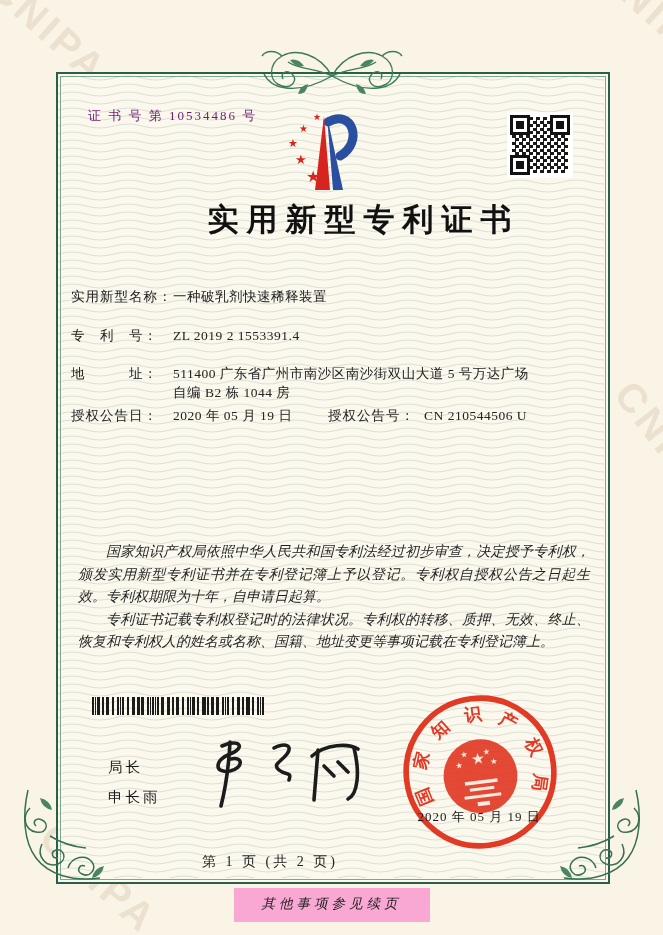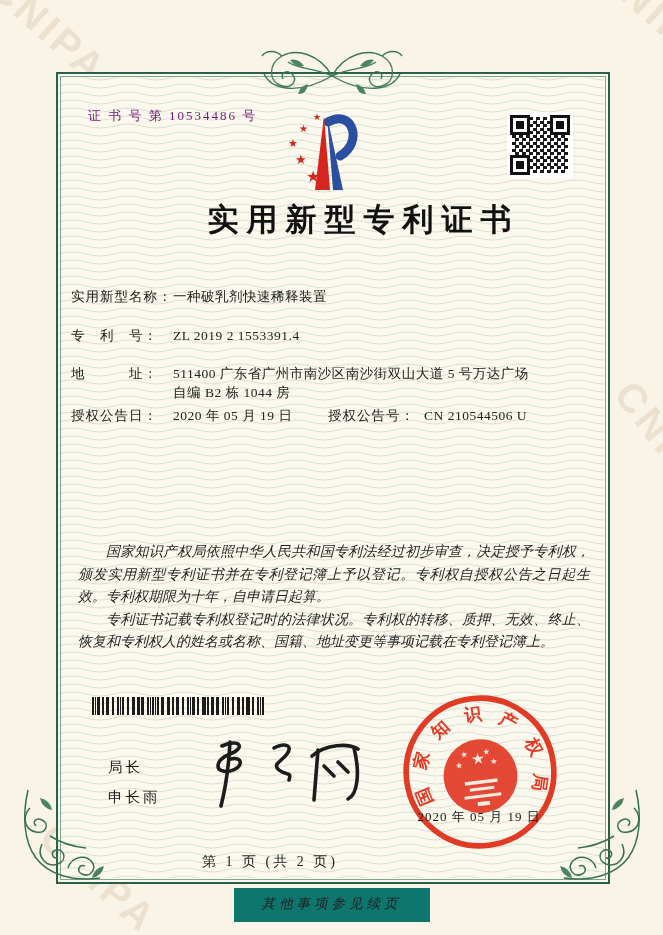--- a/index.html
+++ b/index.html
@@ -76,21 +76,21 @@
     font-family:"Liberation Sans","DejaVu Sans",sans-serif;color:#1a1a1a;}
   .signature{left:196px;top:734px;}
 
   .seal{left:398px;top:690px;transform:rotate(-7deg);opacity:.95;z-index:3;}
   .seal-date{left:400px;top:808px;width:158px;text-align:center;
     font-size:13px;letter-spacing:1px;color:#1c1c1c;z-index:5;}
 
   .page-info{left:0;top:853px;width:540px;text-align:center;font-size:14px;letter-spacing:3px;}
 
   .note{left:50%;top:888px;transform:translateX(-50%);
-    background:#0f766e;padding:7px 28px 9px;font-size:13.5px;letter-spacing:4px;
+    background:#f9a8d4;padding:7px 28px 9px;font-size:13.5px;letter-spacing:4px;
     font-style:italic;color:#1f1f1f;white-space:nowrap;}
 </style>
 </head>
 <body>
 
 <div class="page">
 
   <div class="wm" style="left:-22px;top:6px;">CNIPA</div>
   <div class="wm" style="left:585px;top:-10px;">CNIPA</div>
   <div class="wm light" style="left:404px;top:292px;">CNIPA</div>

